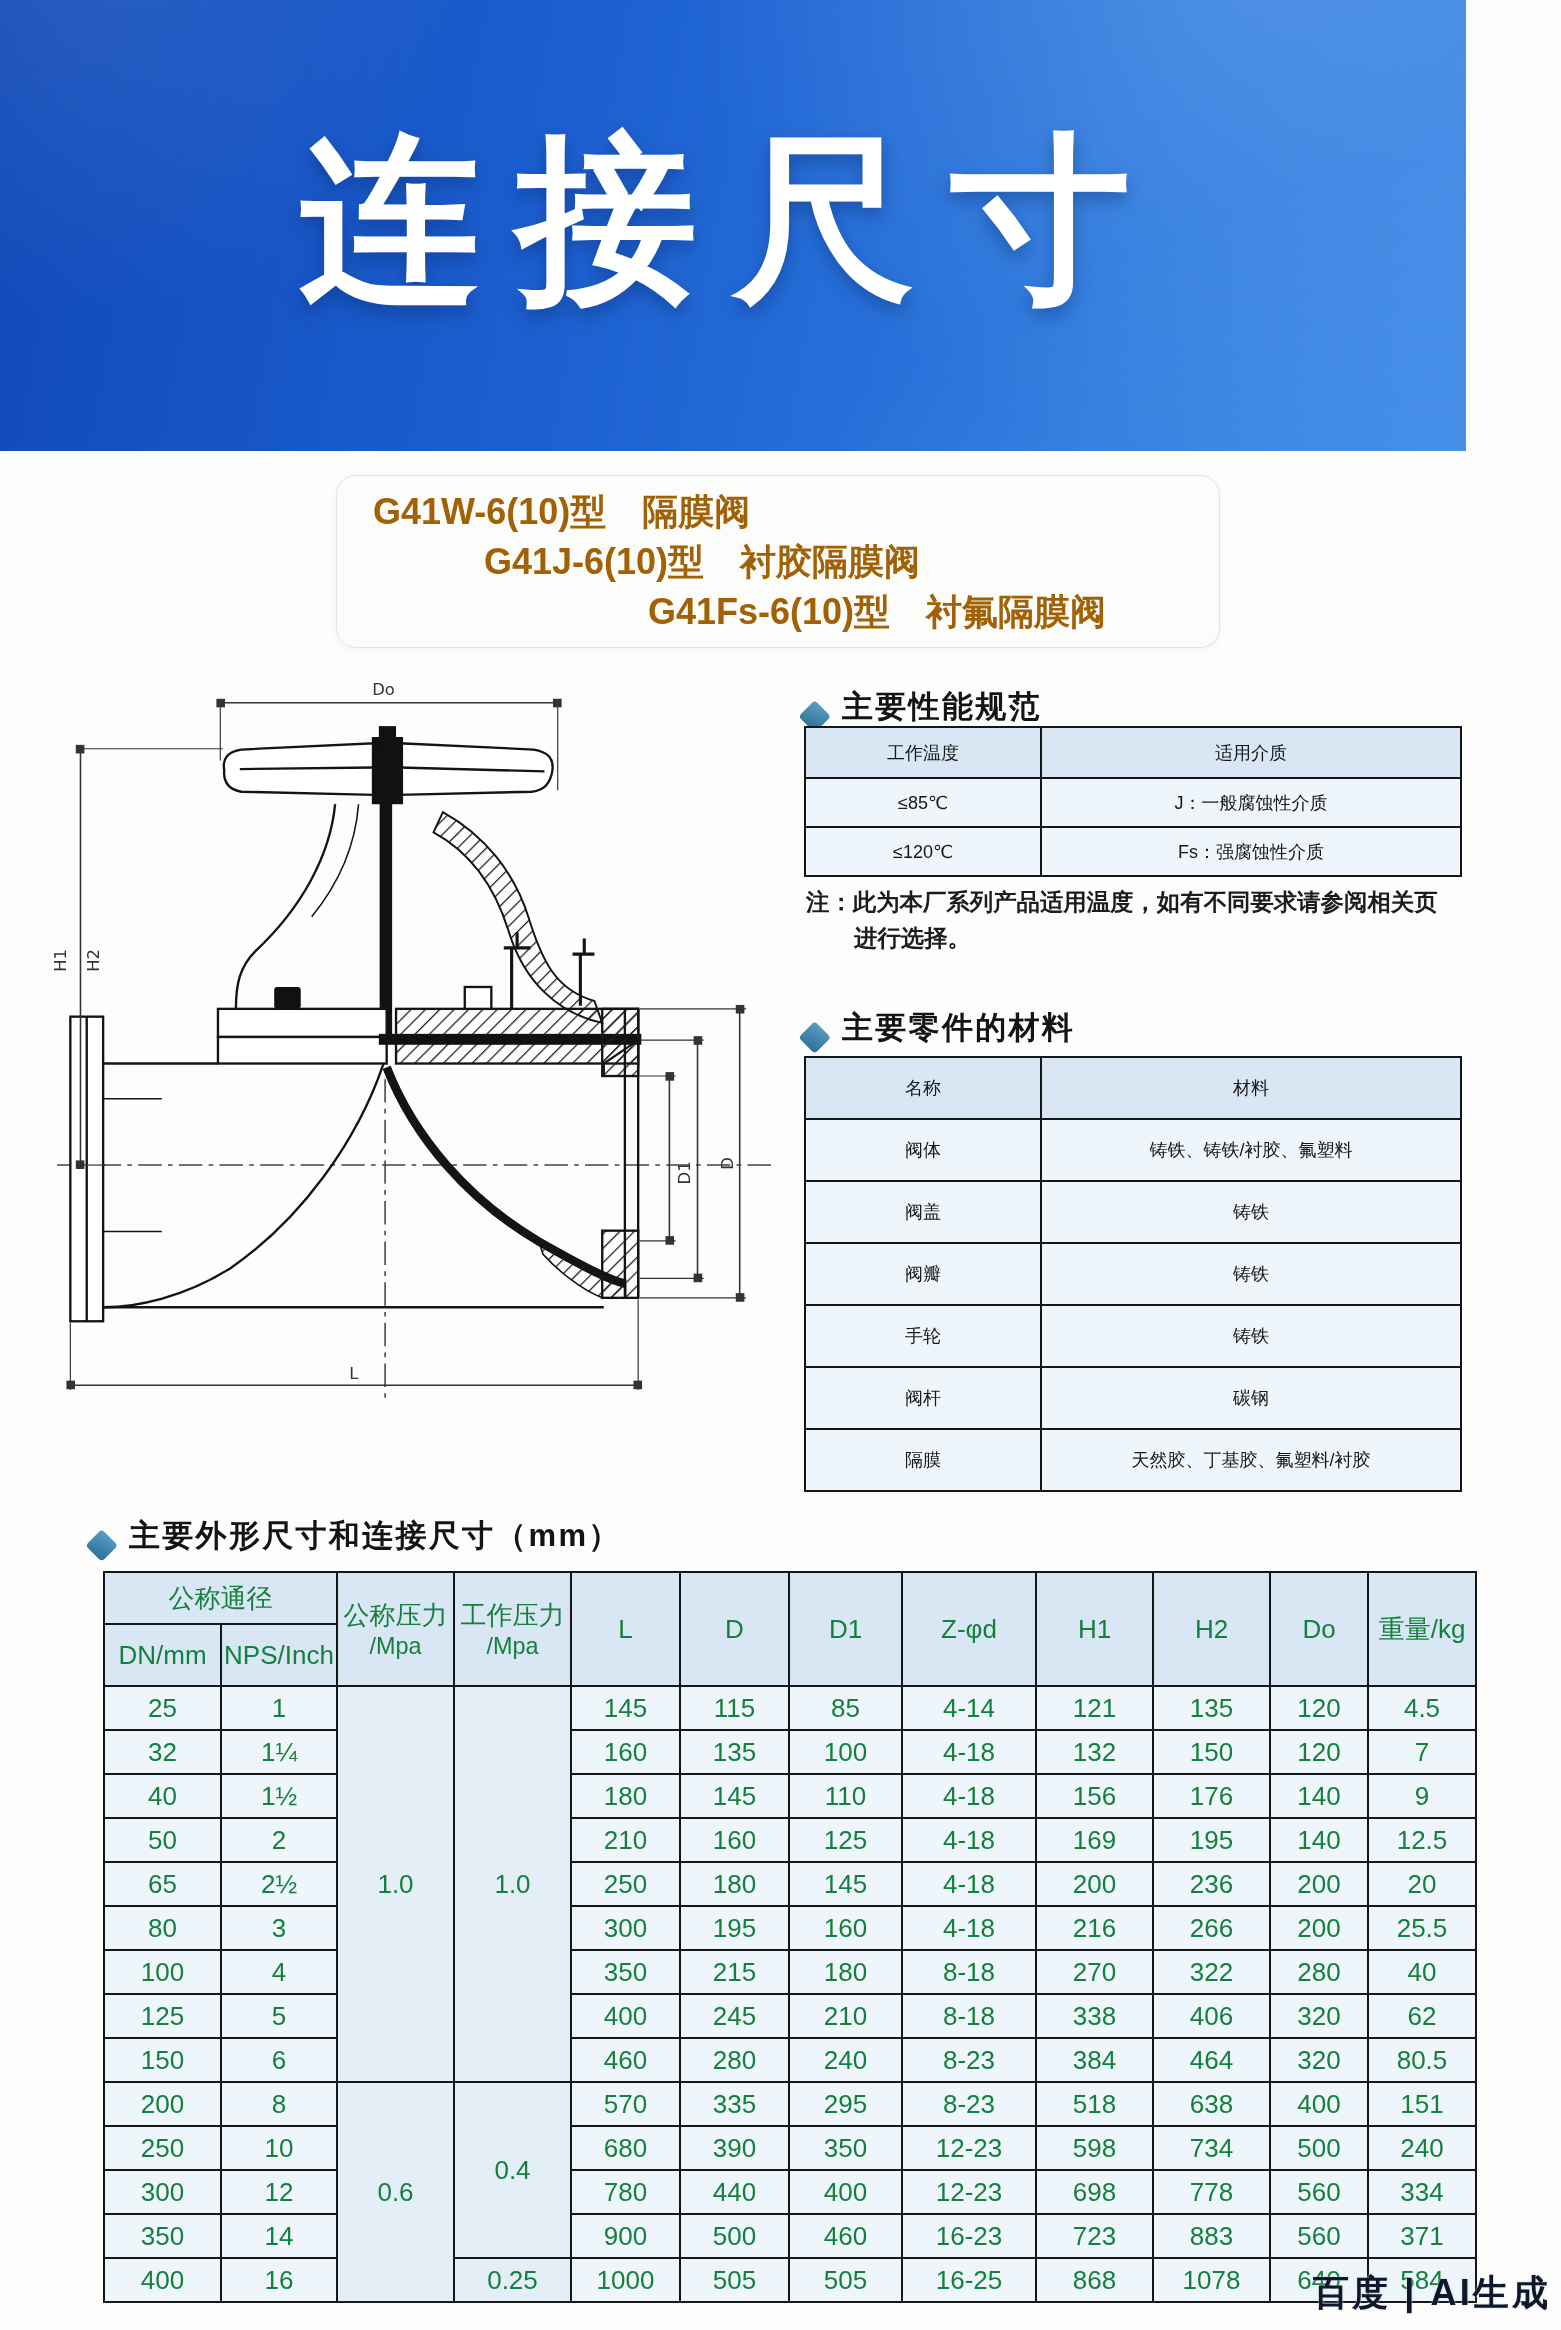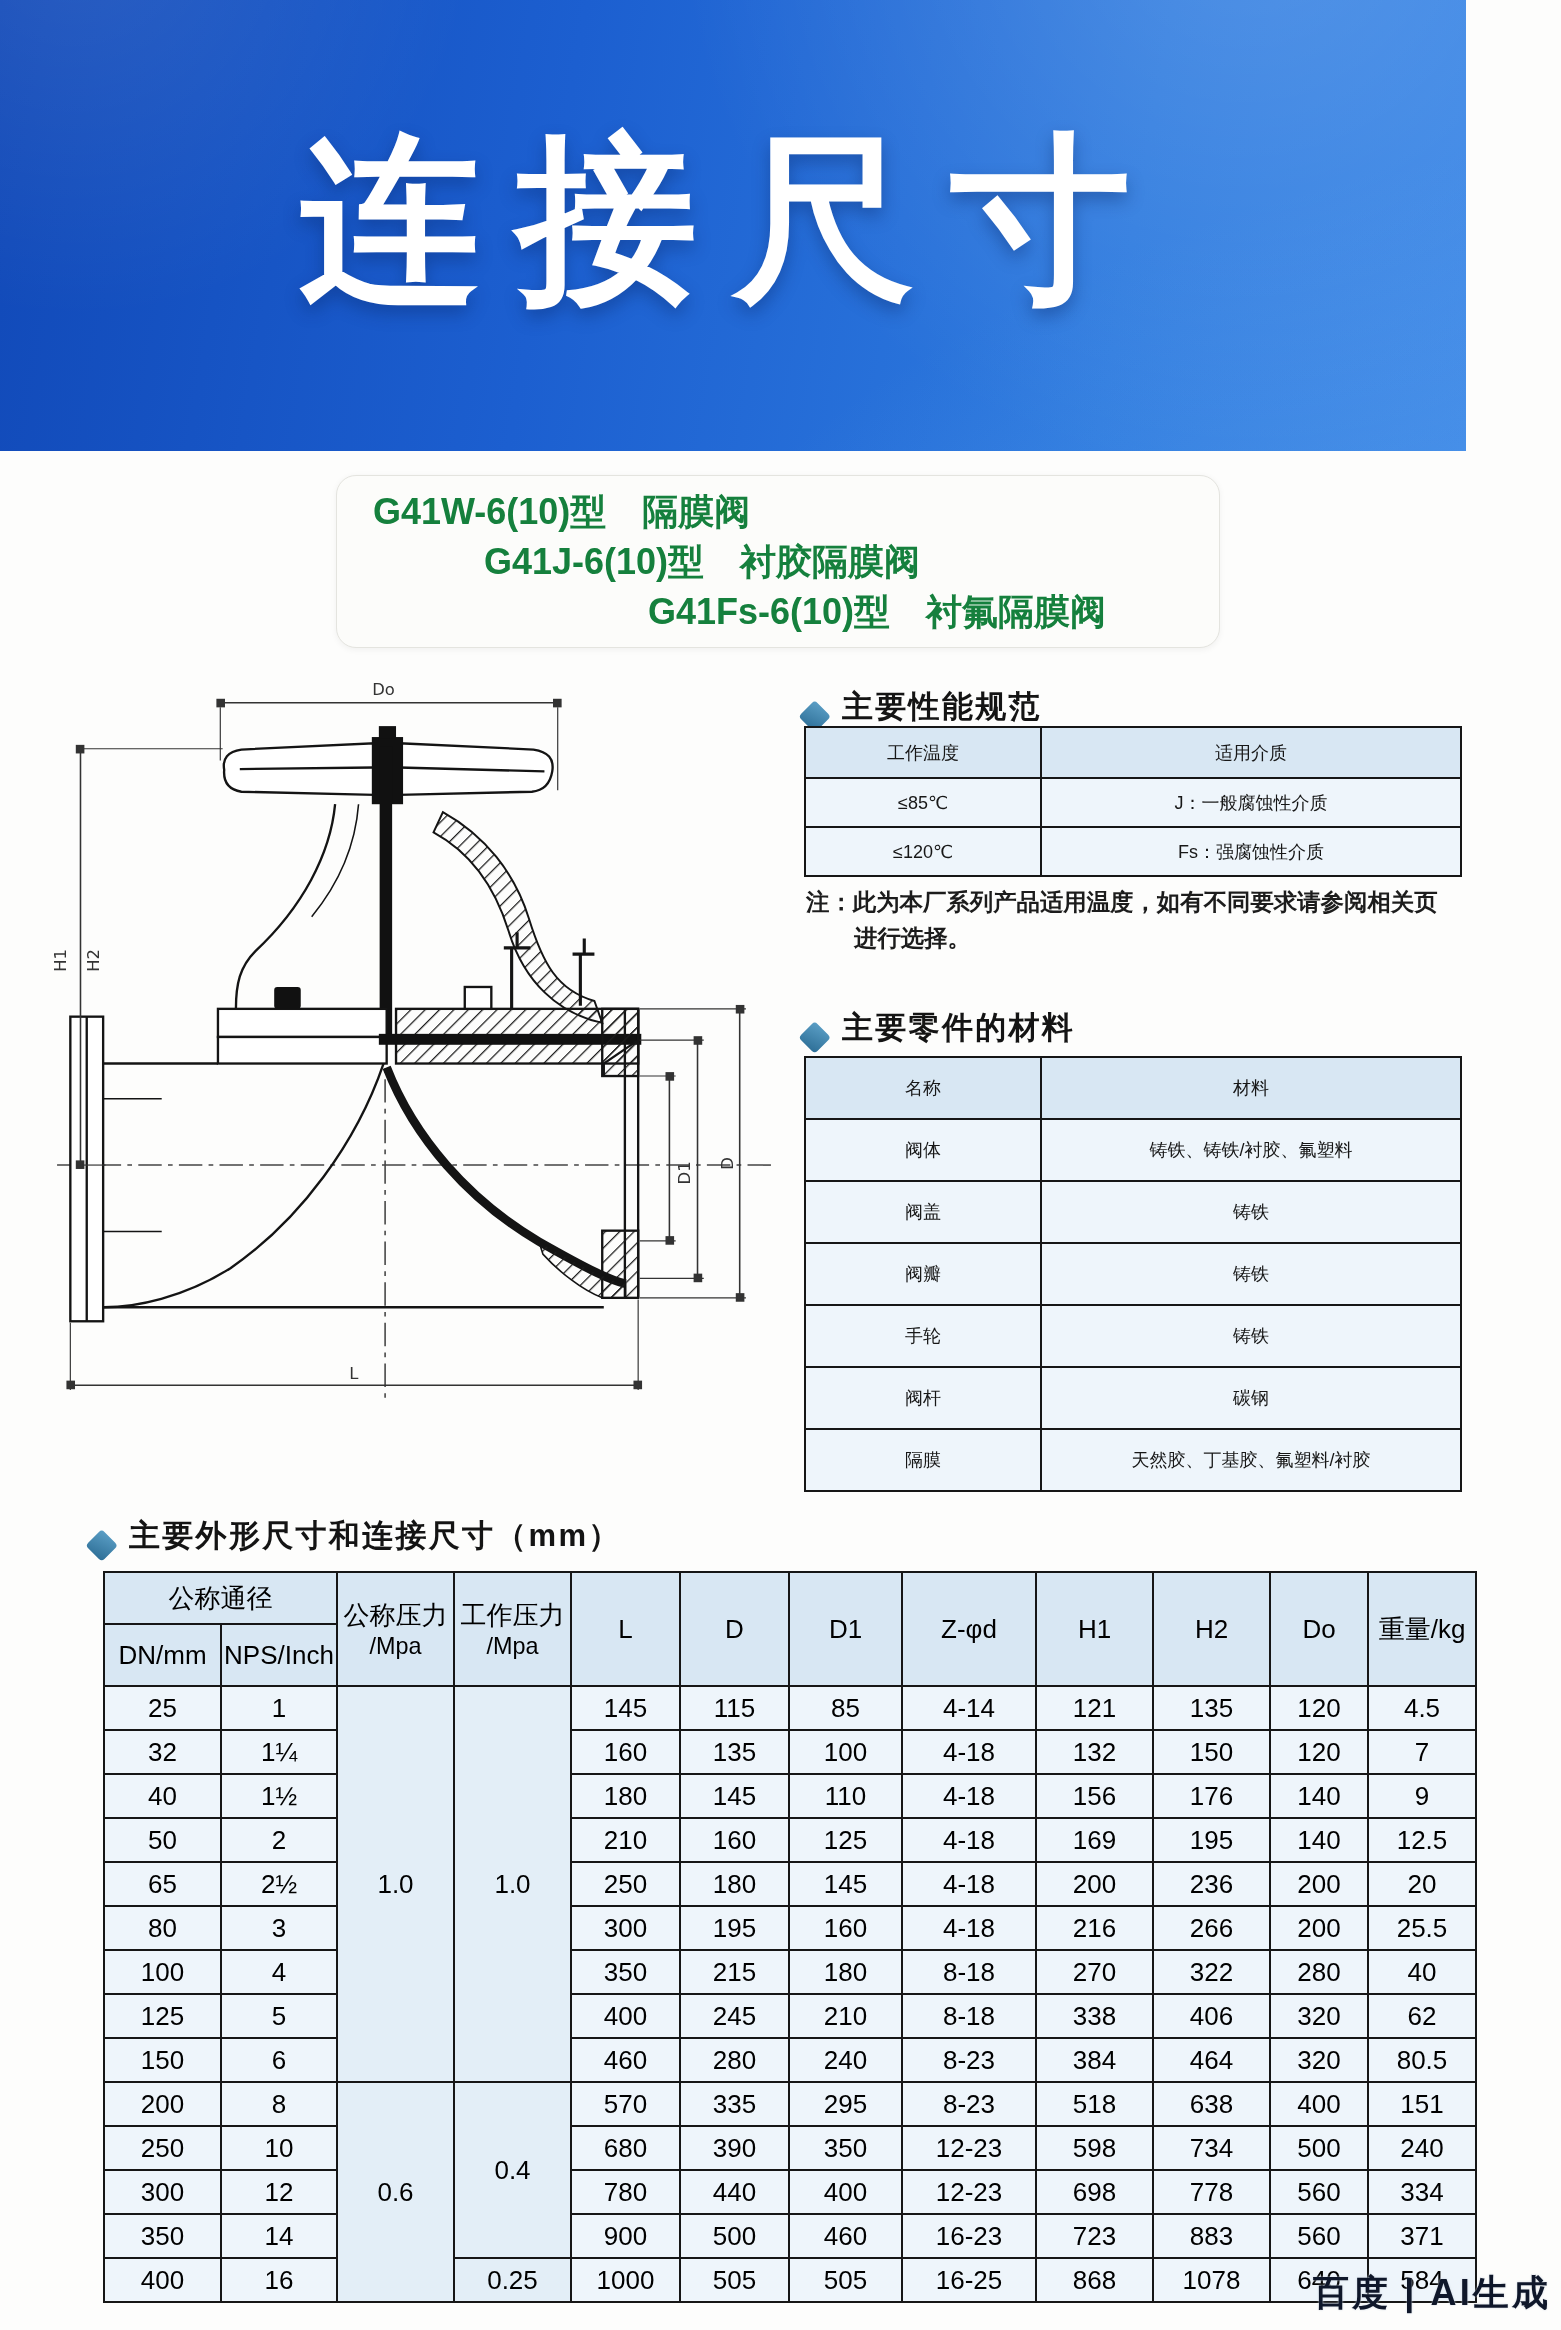--- a/index.html
+++ b/index.html
@@ -17,21 +17,21 @@
   .s3{width:937px;height:937px;left:-390px;top:-547px;
       background:radial-gradient(circle,rgba(255,255,255,0.10) 0%,rgba(255,255,255,0) 60%);}
   .banner-title{margin:0;position:absolute;left:0;right:0;top:100px;text-align:center;
       font-size:181px;font-weight:700;color:#ffffff;letter-spacing:36px;
       text-shadow:0 7.8px 17px rgba(8,38,100,0.38);}
 
   
   .models{position:absolute;left:336px;top:475px;width:884px;height:173px;
       background:#fcfcfa;border:1.6px solid #e4e4df;border-radius:20px;
       box-shadow:0 1.6px 6.2px rgba(0,0,0,0.05);padding-top:11px;box-sizing:border-box;}
-  .model-line{font-size:36px;font-weight:700;line-height:50px;color:#15803d;white-space:nowrap;}
+  .model-line{font-size:36px;font-weight:700;line-height:50px;color:#a16207;white-space:nowrap;}
   .m0{padding-left:36px;} .m1{padding-left:147px;} .m2{padding-left:311px;}
 
   
   .sec-head{position:absolute;display:flex;align-items:flex-end;}
   .diamond{width:23.4px;height:23.4px;margin-right:15.6px;flex:0 0 auto;
       background:linear-gradient(160deg,#5b9fc6,#2d6e96);transform:rotate(45deg);border-radius:3.9px;}
   .sec-title{font-size:31px;font-weight:700;color:#141414;letter-spacing:2.3px;}
 
   
   table.tbl{border-collapse:collapse;table-layout:fixed;position:absolute;}
@@ -44,21 +44,21 @@
   .small-tbl th{height:47px;} 
   #perf-table td{height:45px;}
   #mat-table th{height:58px;}
   #mat-table td{height:58px;}
 
   .note{position:absolute;left:806px;top:884px;width:664px;
       font-size:23.4px;font-weight:600;line-height:36px;color:#1c1c1c;}
   .note .l2{padding-left:48px;}
 
   
-  #dim-table{left:103px;top:1571px;width:1373px;font-size:26px;color:#000000;}
+  #dim-table{left:103px;top:1571px;width:1373px;font-size:26px;color:#15803d;}
   #dim-table thead tr.tier1 th{height:48px;}
   #dim-table thead tr.tier2 th{height:58px;}
   #dim-table tbody td{height:40px;background:#eef5fb;}
   #dim-table td.pressure{background:#e3eef7;}
   .hdr-unit{font-size:23.4px;}
 
   
   .watermark{position:absolute;right:11px;top:2269px;font-size:36px;font-weight:700;
       color:#0f172a;text-shadow:0 0 2.3px #cdd6e0;letter-spacing:3.1px;margin-left:26px;}
 

